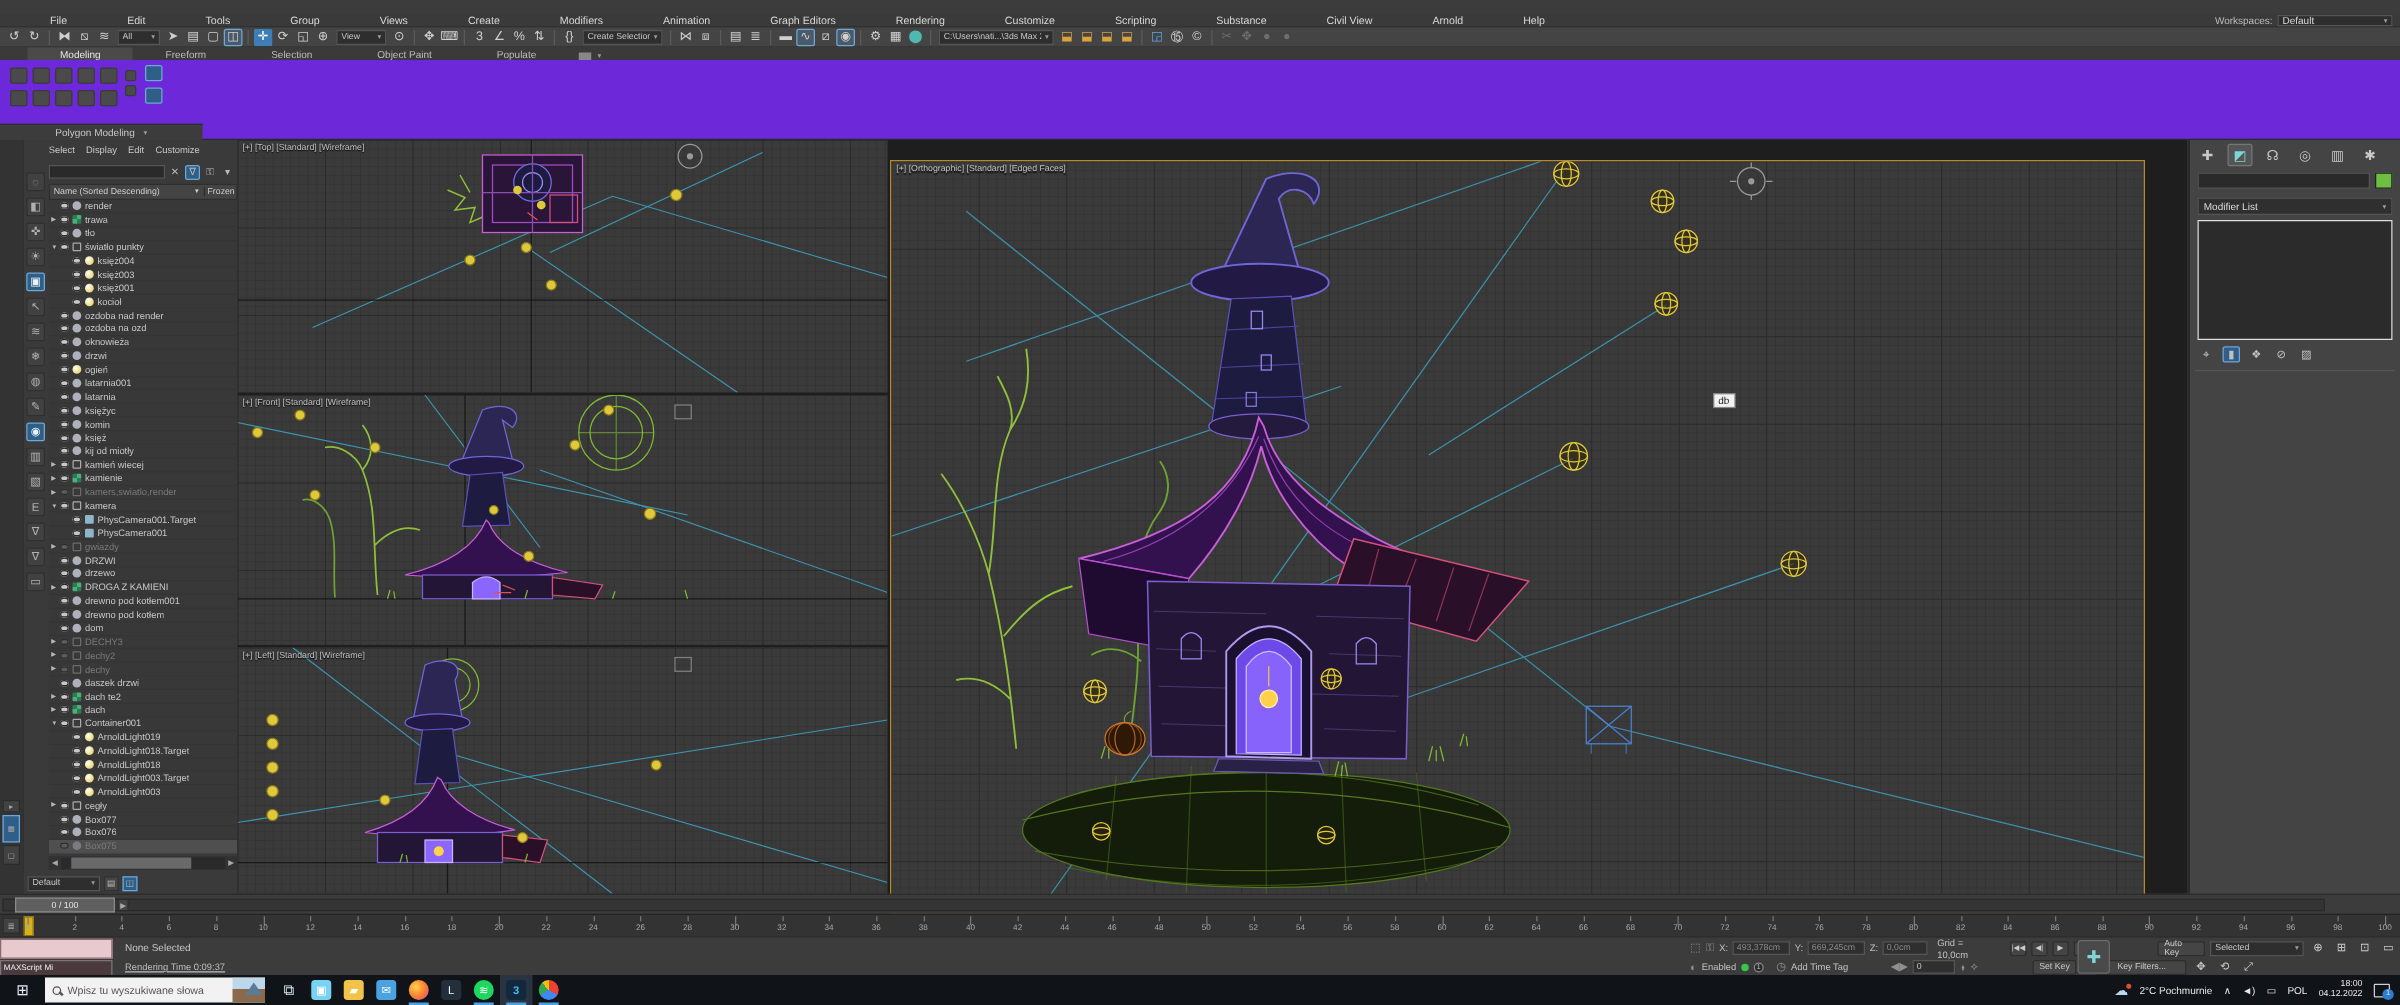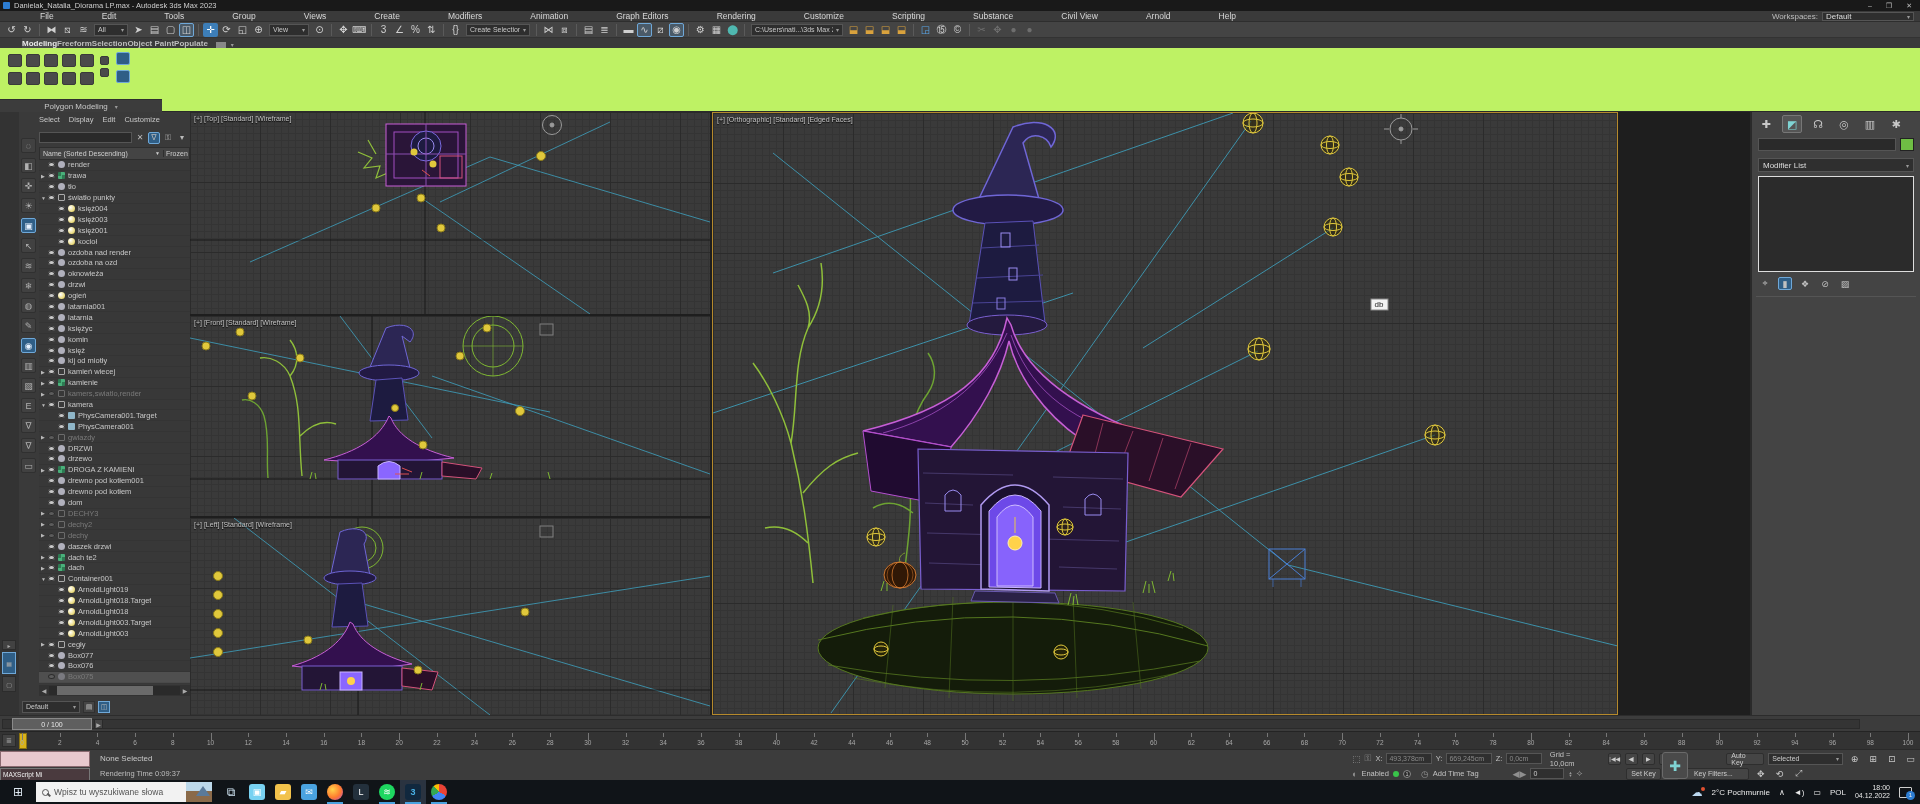--- a/index.html
+++ b/index.html
@@ -24,24 +24,24 @@
   .tb-btn { width:15px; height:14px; display:flex; align-items:center; justify-content:center; font-size:10px; color:#cfcfcf; border:1px solid transparent; border-radius:2px; }
   .tb-btn.hlblue { background:#3d7eb8; color:#fff; }
   .tb-btn.hlframe { border-color:#6fa8d8; background:#4a5a68; }
   .tb-btn.dim { color:#6e6e6e; }
   .tb-sep { width:1px; height:12px; background:#5a5a5a; margin:0 3px; }
   .tb-drop { height:12px; background:#2e2e2e; border:1px solid #555; color:#c8c8c8; font-size:7px; display:flex; align-items:center; justify-content:space-between; padding:0 3px; margin:0 2px; }
   .caret { font-size:6px; color:#9a9a9a; margin-left:3px; }
 
   
   .ribbontabs { position:absolute; left:0; top:38px; width:1920px; height:10px; background:#3a3a3a; display:flex; align-items:flex-end; padding-left:22px; font-size:8px; color:#bdbdbd; }
-  .rtab { padding:0 0; height:10px; display:flex; align-items:center;font-weight:bold; }
+  .rtab { padding:0 26px; height:10px; display:flex; align-items:center; }
   .rtab.active { background:#4a4a4a; color:#e8e8e8; }
   .rtab-overflow { margin-left:8px; display:flex; align-items:center; gap:2px; color:#9a9a9a; font-size:7px; }
-  .ribbonbody { position:absolute; left:0; top:48px; width:1920px; height:64px; background:#bef264; border-bottom:1px solid #2a2a2a; }
+  .ribbonbody { position:absolute; left:0; top:48px; width:1920px; height:64px; background:#6d28d9; border-bottom:1px solid #2a2a2a; }
   .rb-btn { position:absolute; width:14px; height:13px; background:#4a4a4a; border:1px solid #3a3a3a; border-radius:2px; }
   .rb-btn.blue { background:#2f5e86; border-color:#6fa8d8; }
   .rb-btn.small { width:9px; height:9px; }
   .polybar { position:absolute; left:0; top:51px; width:162px; height:13px; background:#3c3c3c; border-top:1px solid #2e2e2e; display:flex; align-items:center; justify-content:center; gap:4px; font-size:8px; color:#c8c8c8; }
 
   
   .mainarea { position:absolute; left:0; top:112px; width:1920px; height:603px; background:#222; }
   .vstrip { position:absolute; left:0; top:0; width:19px; height:603px; background:#333; }
   .vs-btn { position:absolute; left:2px; width:14px; background:#424242; border:1px solid #2c2c2c; color:#aaa; font-size:6px; display:flex; align-items:center; justify-content:center; }
   .vs-btn.blue { background:#2f5e86; border-color:#6fa8d8; }
@@ -85,21 +85,21 @@
   
   .vpwrap { position:absolute; left:190px; top:0; width:1560px; height:603px; background:#1e1e1e; }
   .vp { position:absolute; overflow:hidden; background-color:#3a3a3a;
     background-image:
       linear-gradient(#2b2b2b 1px,transparent 1px), linear-gradient(90deg,#2b2b2b 1px,transparent 1px),
       linear-gradient(#343434 1px,transparent 1px), linear-gradient(90deg,#343434 1px,transparent 1px);
     background-size:70px 70px,70px 70px,7px 7px,7px 7px; }
   .vp-top   { left:0; top:0; width:520px; height:202px; }
   .vp-front { left:0; top:204px; width:520px; height:200px; }
   .vp-left  { left:0; top:406px; width:520px; height:197px; }
-  .vp-ortho { left:522px; top:0; width:906px; height:603px; border:1px solid #b5892c; }
+  .vp-ortho { left:522px; top:16px; width:1004px; height:603px; border:1px solid #b5892c; }
   .vp-label { position:absolute; left:4px; top:3px; font-size:7px; color:#c2c2c2; z-index:5; text-shadow:0 1px 1px #000; }
   .vp svg { position:absolute; left:0; top:0; }
 
   
   .cmdpanel { position:absolute; left:1750px; top:0; width:170px; height:603px; background:#444; border-left:2px solid #2a2a2a; }
   .cp-tabs { position:absolute; left:4px; top:2px; right:4px; height:20px; display:flex; gap:6px; align-items:center; }
   .cp-tab { width:20px; height:18px; display:flex; align-items:center; justify-content:center; color:#c8c8c8; font-size:11px; border:1px solid transparent; border-radius:2px; }
   .cp-tab.active { background:#555; border-color:#777; color:#7fd4d4; }
   .cp-namerow { position:absolute; left:6px; top:26px; right:6px; height:14px; display:flex; gap:4px; }
   .cp-namerow input { flex:1; height:13px; background:#2a2a2a; border:1px solid #555; color:#ddd; font-size:8px; min-width:0; }
@@ -122,21 +122,21 @@
   .tick { position:absolute; top:1px; width:1px; background:#777; }
   .tick-label { position:absolute; top:7px; transform:translateX(-50%); font-size:6.5px; color:#a8a8a8; }
   .frame-marker { position:absolute; left:19px; top:1px; width:8px; height:16px; background:#d8b21a; border:1px solid #8a7210; }
 
   
   .statusbar { position:absolute; left:0; top:749px; width:1920px; height:31px; background:#3c3c3c; border-top:1px solid #2a2a2a; font-size:8px; color:#c8c8c8; }
   .mxs { position:absolute; left:0; top:1px; width:90px; height:30px; }
   .mxs-pink { position:absolute; left:0; top:0; width:90px; height:16px; background:#e8c9ce; border:1px solid #8a6a70; }
   .mxs-label { position:absolute; left:0; top:17px; width:90px; height:13px; background:#4a3a3e; border:1px solid #777; color:#f0f0f0; font-family:"DejaVu Sans Mono",monospace; font-size:6.5px; display:flex; align-items:center; padding-left:2px; white-space:nowrap; overflow:hidden; }
   .sel-line { position:absolute; left:100px; top:4px; }
-  .prompt-line { position:absolute; left:100px; top:19px; font-size:7.5px; color:#bdbdbd; }
+  .prompt-line { position:absolute; left:100px; top:19px; font-size:7.5px; color:#bdbdbd;text-decoration:underline; }
   .status-right { position:absolute; left:1352px; top:0; right:0; height:31px; }
   .srow { position:absolute; left:0; right:2px; height:15px; display:flex; align-items:center; gap:4px; }
   .srow1 { top:1px; } .srow2 { top:16px; }
   .st-ic { color:#8f8f8f; font-size:9px; }
   .st-field { background:#2f2f2f; border:1px solid #555; height:11px; display:flex; align-items:center; padding:0 2px; color:#8a8a8a; font-size:7px; }
   .xyz { width:46px; }
   .st-lbl { font-size:7.5px; color:#c2c2c2; }
   .pb-btn { width:13px; height:12px; background:#454545; border:1px solid #2e2e2e; color:#ccc; font-size:6px; display:flex; align-items:center; justify-content:center; border-radius:2px; }
   .bigkey { position:absolute; left:310px; top:2px; width:26px; height:27px; background:#4a4a4a; border:1px solid #6a6a6a; border-radius:3px; color:#7fd4d4; font-size:14px; display:flex; align-items:center; justify-content:center; }
   .st-btn { height:12px; background:#454545; border:1px solid #2e2e2e; color:#ccc; font-size:7px; display:flex; align-items:center; justify-content:center; padding:0 4px; border-radius:2px; }
@@ -163,29 +163,20 @@
   .cloud { color:#bcd8f0; font-size:11px; position:relative; }
   .cloud::after { content:''; position:absolute; right:-2px; top:1px; width:4px; height:4px; border-radius:50%; background:#e05030; }
   .notif { position:relative; width:13px; height:11px; border:1px solid #cfcfcf; border-radius:1px; }
   .notif .badge { position:absolute; right:-4px; bottom:-3px; width:9px; height:9px; border-radius:50%; background:#2d7dd2; font-size:6px; display:flex; align-items:center; justify-content:center; }
 </style>
 </head>
 <body>
 
 <div id="app">
 
-  <div class="titlebar">
-    <span class="app-ico"></span>
-    <span class="title">Danielak_Natalia_Diorama LP.max - Autodesk 3ds Max 2023</span>
-    <span class="wctrls">
-      <span>–</span>
-      <span>❐</span>
-      <span>✕</span>
-    </span>
-  </div>
 
   <div class="menubar">
     <div id="menu-items" style="display:flex;height:100%;">
         <div class="menu-item">File</div>
         <div class="menu-item">Edit</div>
         <div class="menu-item">Tools</div>
         <div class="menu-item">Group</div>
         <div class="menu-item">Views</div>
         <div class="menu-item">Create</div>
         <div class="menu-item">Modifiers</div>

